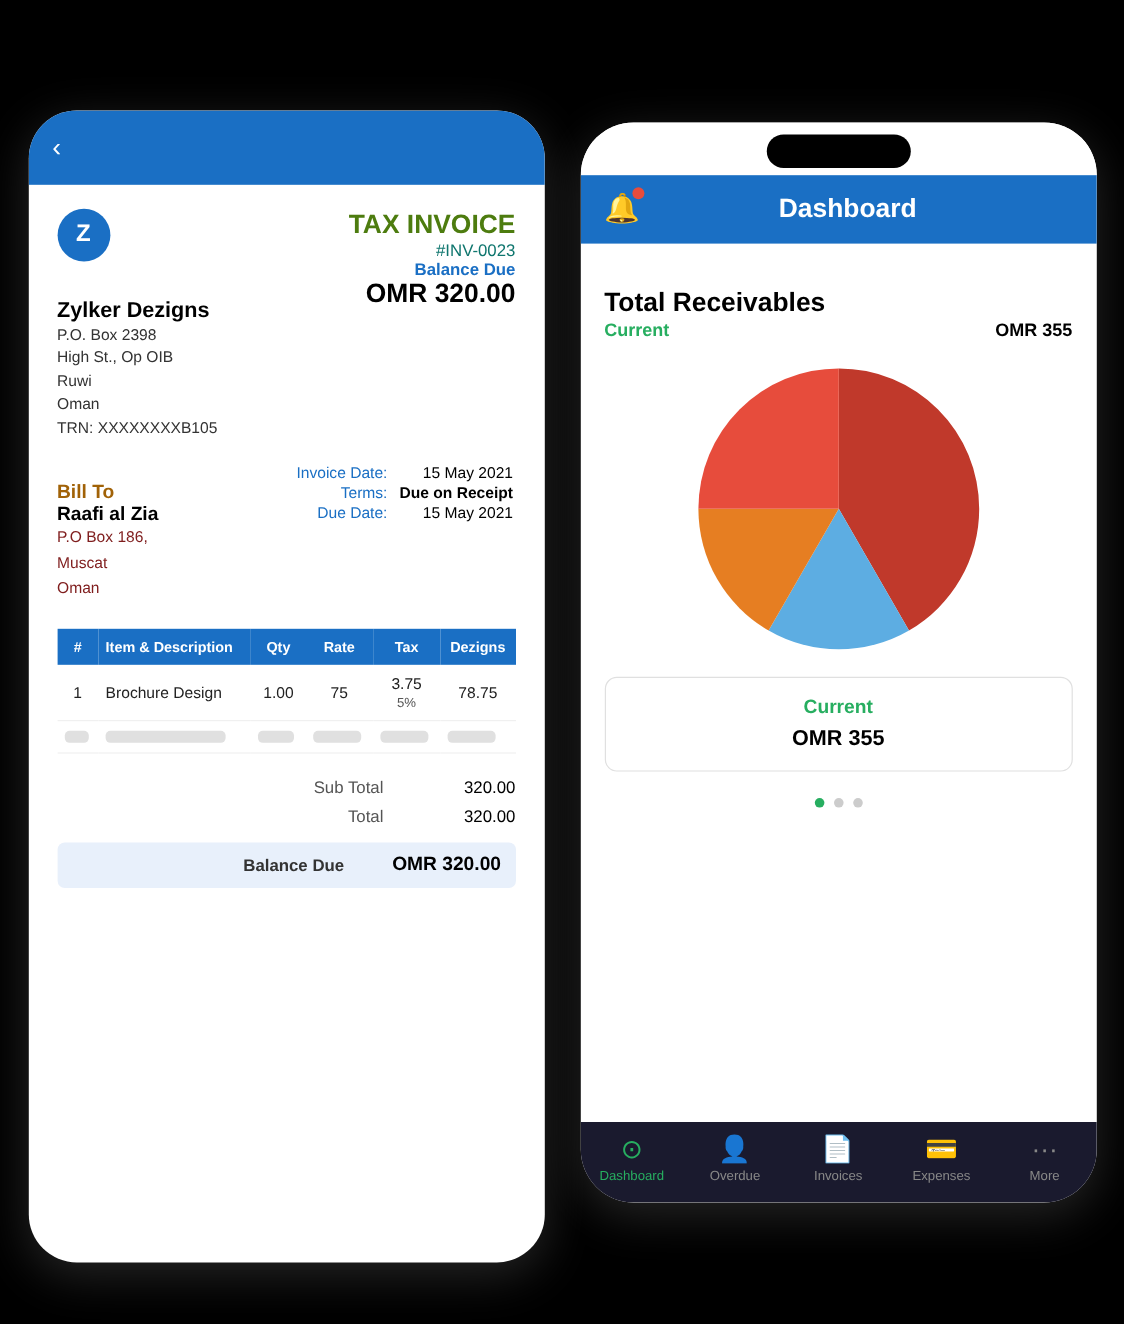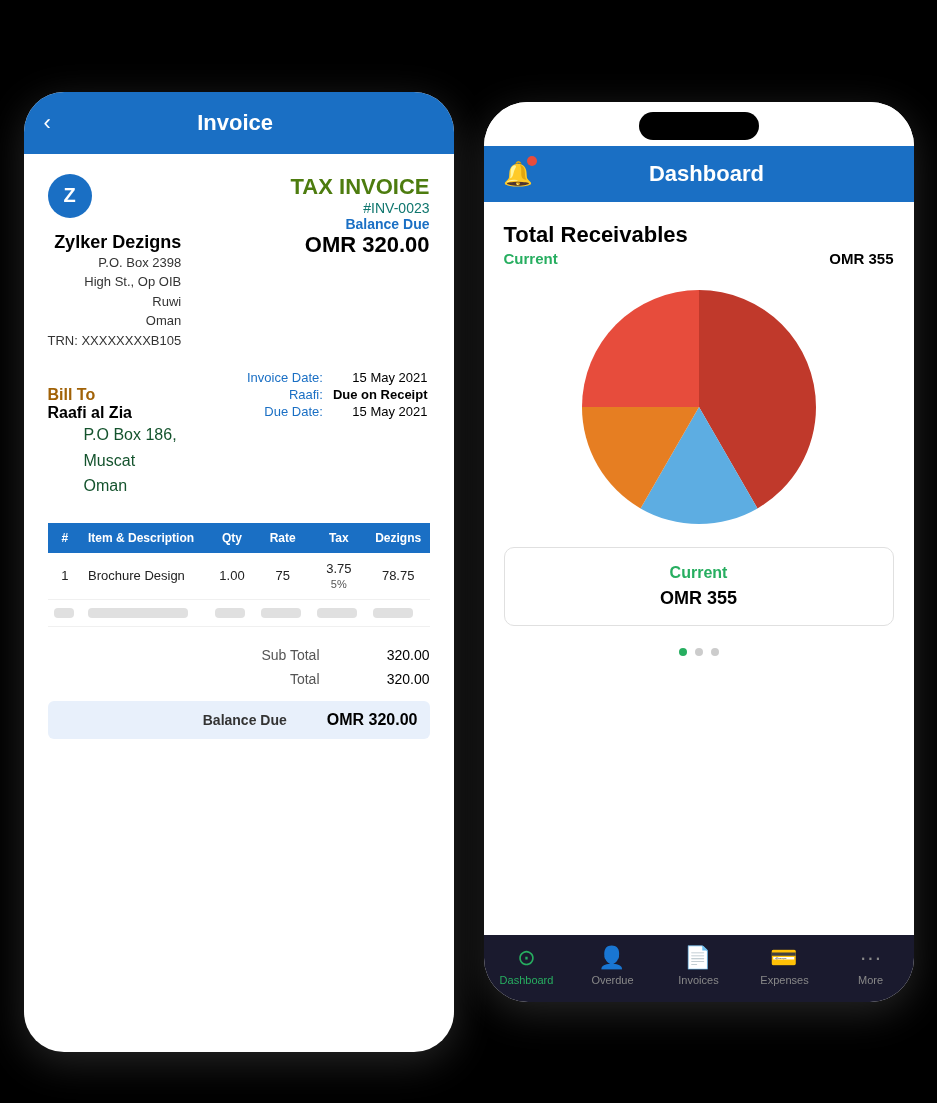--- a/index.html
+++ b/index.html
@@ -98,22 +98,21 @@
       font-weight: 700;
       color: #4d7c0f;
     }
 
     .invoice-title-block .inv-number {
       color: #0f766e;
       font-size: 14px;
     }
 
     .company-info {
-      margin-top: 6px;
-      text-align: right;
+      margin-top: 22px;
     }
 
     .company-info .company-name {
       font-size: 18px;
       font-weight: 700;
       color: #000;
     }
 
     .company-info p {
       font-size: 13px;
@@ -148,24 +147,23 @@
       color: #a16207;
     }
 
     .bill-section .client-name {
       font-size: 16px;
       font-weight: 700;
       color: #000;
     }
 
     .bill-section .client-addr {
-      font-size: 16px;
-      color: #14532d;
+      font-size: 13px;
+      color: #7f1d1d;
       line-height: 1.6;
-      margin-left: 36px;
     }
 
     .items-table {
       width: 100%;
       border-collapse: collapse;
       margin-top: 24px;
     }
 
     .items-table thead tr {
       background: #1a6fc4;
@@ -314,21 +312,21 @@
       font-size: 22px;
       font-weight: 700;
       flex: 1;
       text-align: center;
       margin-right: 30px;
     }
 
     .dashboard-body {
       flex: 1;
       overflow-y: auto;
-      padding: 20px 20px 10px;
+      padding: 36px 20px 10px;
     }
 
     .receivables-title {
       font-size: 22px;
       font-weight: 800;
       color: #000;
       margin-bottom: 2px;
     }
 
     .receivables-sub {
@@ -449,21 +447,20 @@
     }
   </style>
 </head>
 <body>
 
 <div class="scene">
 
   <div class="phone-left">
     <div class="header">
       <span class="back-btn">‹</span>
-      <span class="title">Invoice</span>
     </div>
 
     <div class="invoice-body">
       <div class="invoice-top">
         <div class="company-logo">Z</div>
         <div class="invoice-title-block">
           <div class="tax-invoice">TAX INVOICE</div>
           <div class="inv-number">#INV-0023</div>
         </div>
       </div>
@@ -492,21 +489,21 @@
           <div class="client-addr">Oman</div>
         </div>
         <div style="text-align:right;">
           <table>
             <tbody>
                 <tr>
               <td style="color:#1a6fc4;font-size:13px;text-align:right;">Invoice Date:</td>
               <td style="font-size:13px;font-weight:500;padding-left:8px;">15 May 2021</td>
             </tr>
             <tr>
-              <td style="color:#1a6fc4;font-size:13px;text-align:right;">Raafi:</td>
+              <td style="color:#1a6fc4;font-size:13px;text-align:right;">Terms:</td>
               <td style="font-size:13px;font-weight:700;padding-left:8px;">Due on Receipt</td>
             </tr>
             <tr>
               <td style="color:#1a6fc4;font-size:13px;text-align:right;">Due Date:</td>
               <td style="font-size:13px;font-weight:500;padding-left:8px;">15 May 2021</td>
             </tr>
           </tbody>
             </table>
         </div>
       </div>

